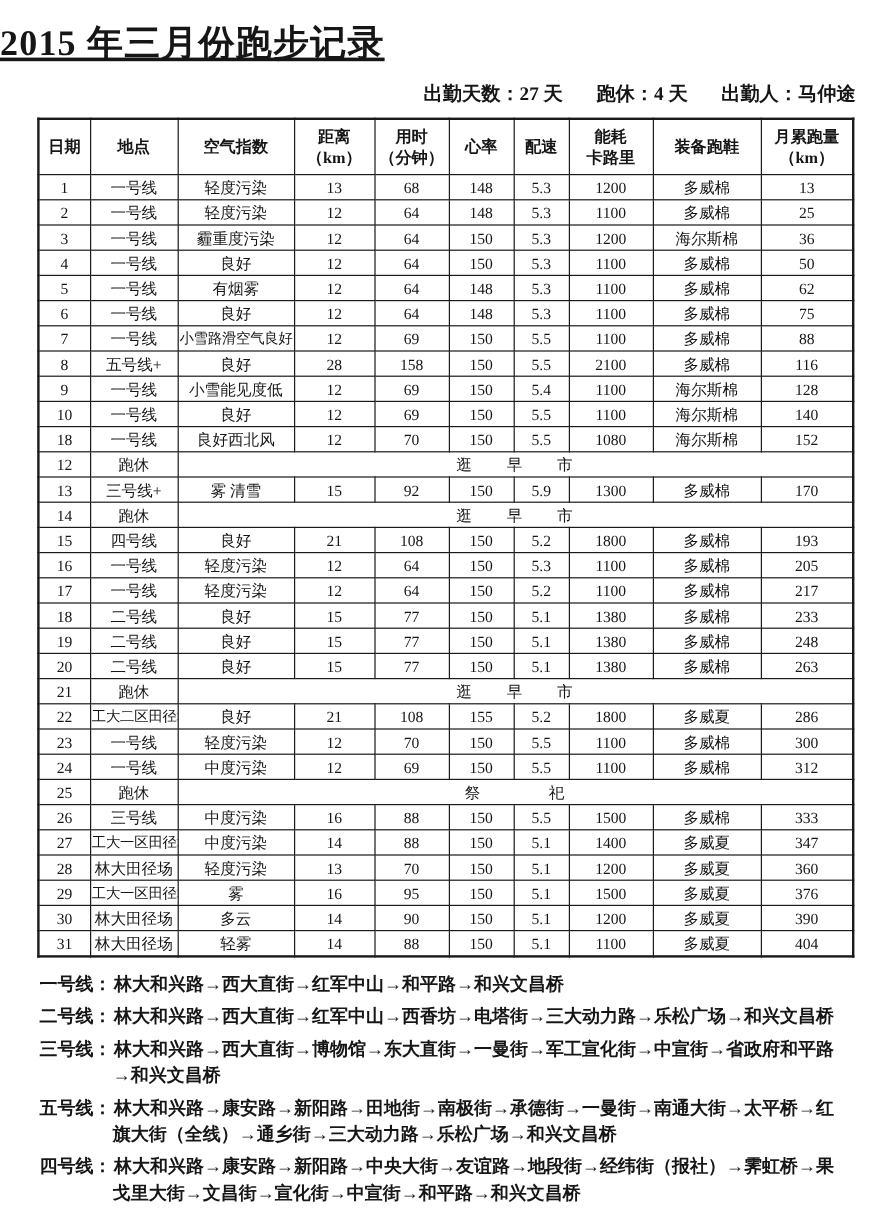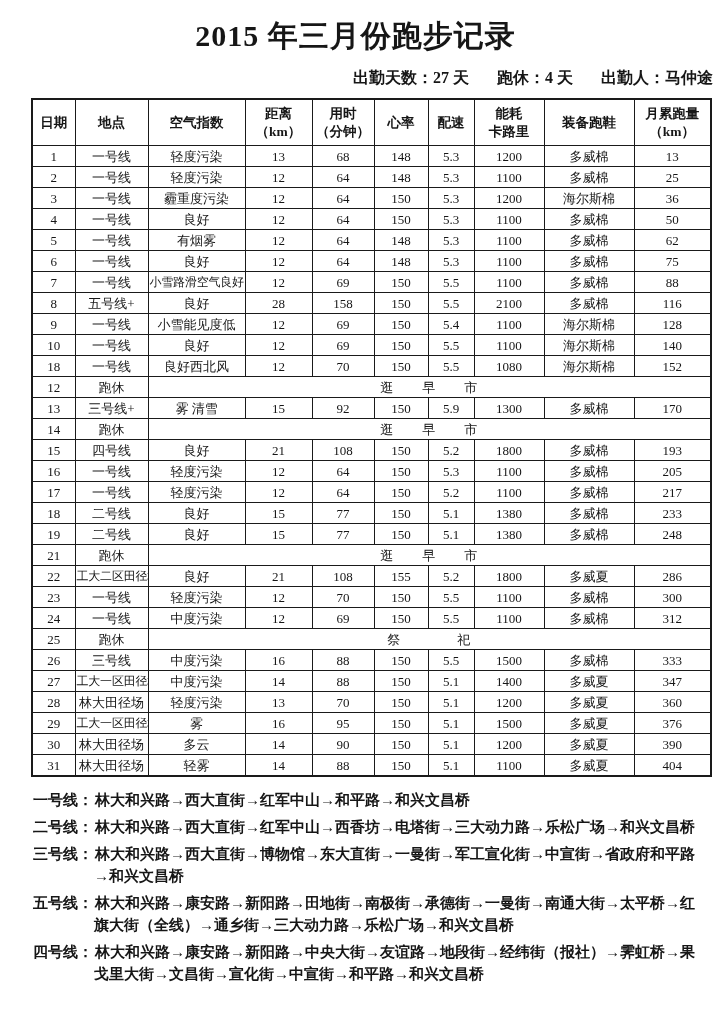--- a/index.html
+++ b/index.html
@@ -3,22 +3,22 @@
 <meta charset="utf-8">
 <style>
   html,body{margin:0;padding:0;}
   body{
     width:725px;height:1024px;background:#ffffff;color:#161616;
     font-family:"Liberation Serif","DejaVu Serif",serif;
     -webkit-font-smoothing:antialiased;overflow:hidden;
   }
   .page{width:725px;height:1024px;position:relative;}
   .title{
-    margin:16px 14px 0 0;text-align:center;
-    font-size:30px;font-weight:bold;letter-spacing:1px;
+    margin:16px 14px 0 0;
+    font-size:30px;font-weight:bold;letter-spacing:1px;text-decoration:underline;
   }
   .subtitle{
     margin-top:11px;text-align:right;
     font-size:16px;font-weight:bold;white-space:nowrap;
   }
   .sum-item{margin:0 12px;}
   table.record-table{
     margin:9px 0 3px 31px;width:679px;table-layout:fixed;
     border-collapse:collapse;border:2px solid #1a1a1a;
   }
@@ -290,20 +290,32 @@
           <td>良好</td>
           <td>15</td>
           <td>77</td>
           <td>150</td>
           <td>5.1</td>
           <td>1380</td>
           <td>多威棉</td>
           <td>248</td>
         </tr>
         <tr>
+          <td>20</td>
+          <td>二号线</td>
+          <td>良好</td>
+          <td>15</td>
+          <td>77</td>
+          <td>150</td>
+          <td>5.1</td>
+          <td>1380</td>
+          <td>多威棉</td>
+          <td>263</td>
+        </tr>
+        <tr>
           <td>21</td>
           <td>跑休</td>
           <td colspan="8" class="rest">逛　　早　　市</td>
         </tr>
         <tr>
           <td>22</td>
           <td class="tight">工大二区田径场</td>
           <td>良好</td>
           <td>21</td>
           <td>108</td>

